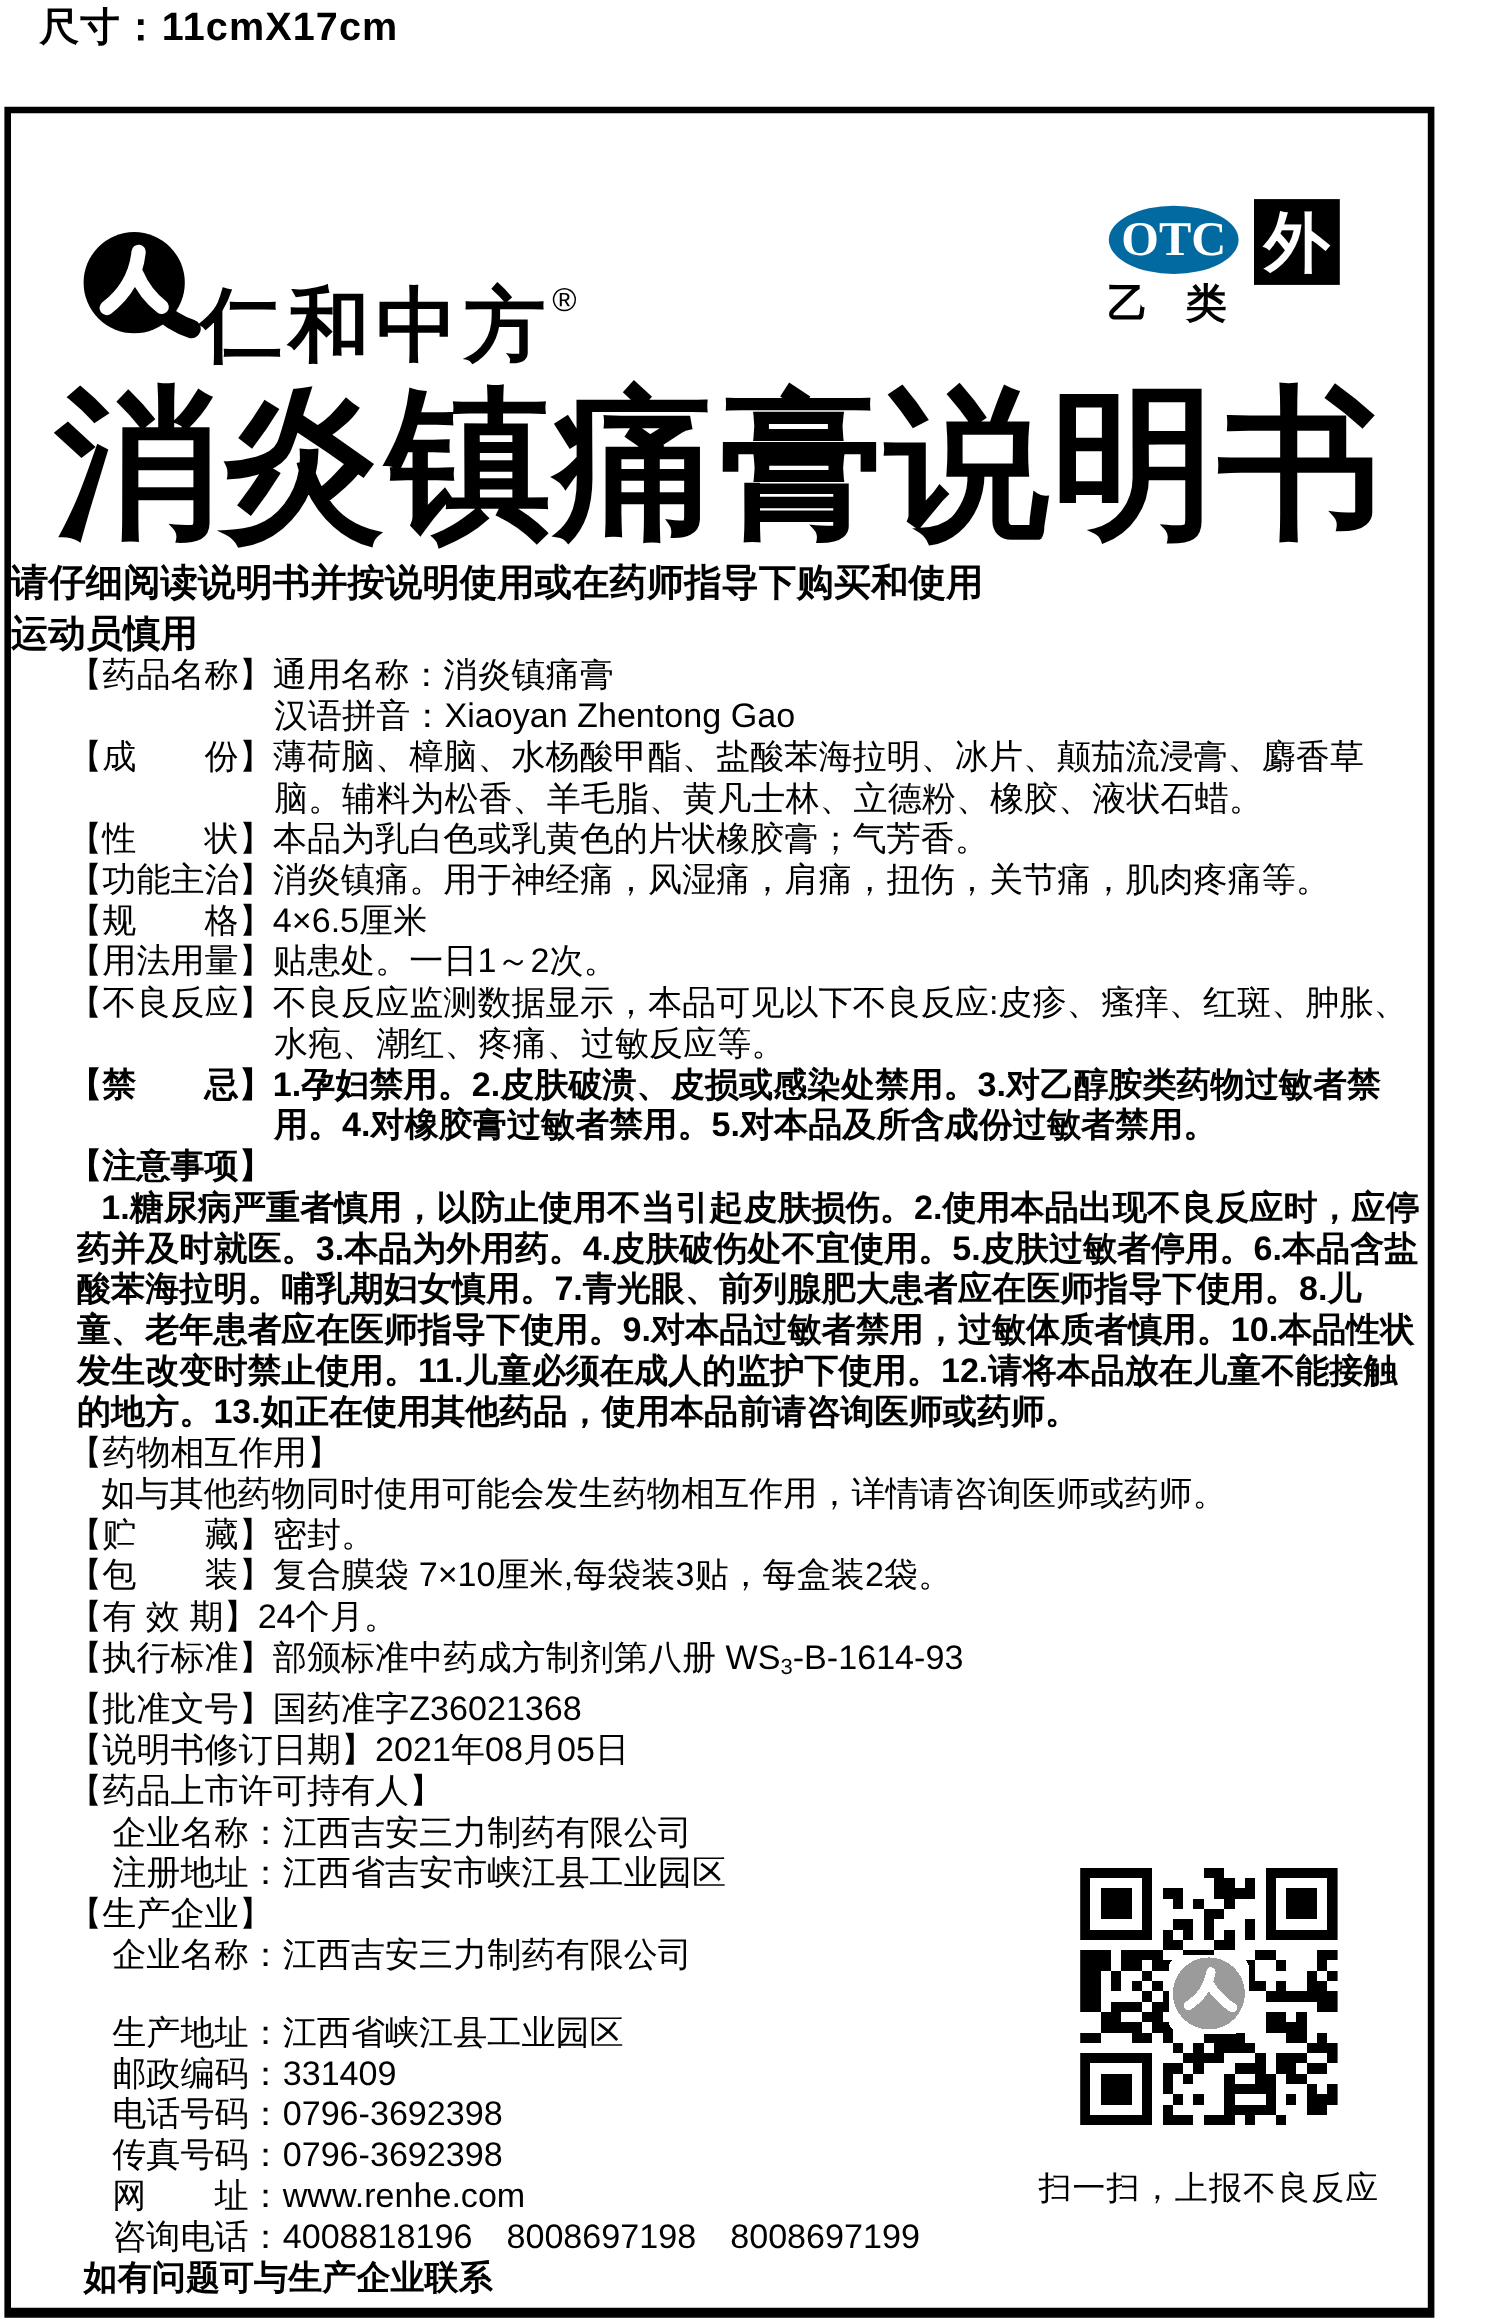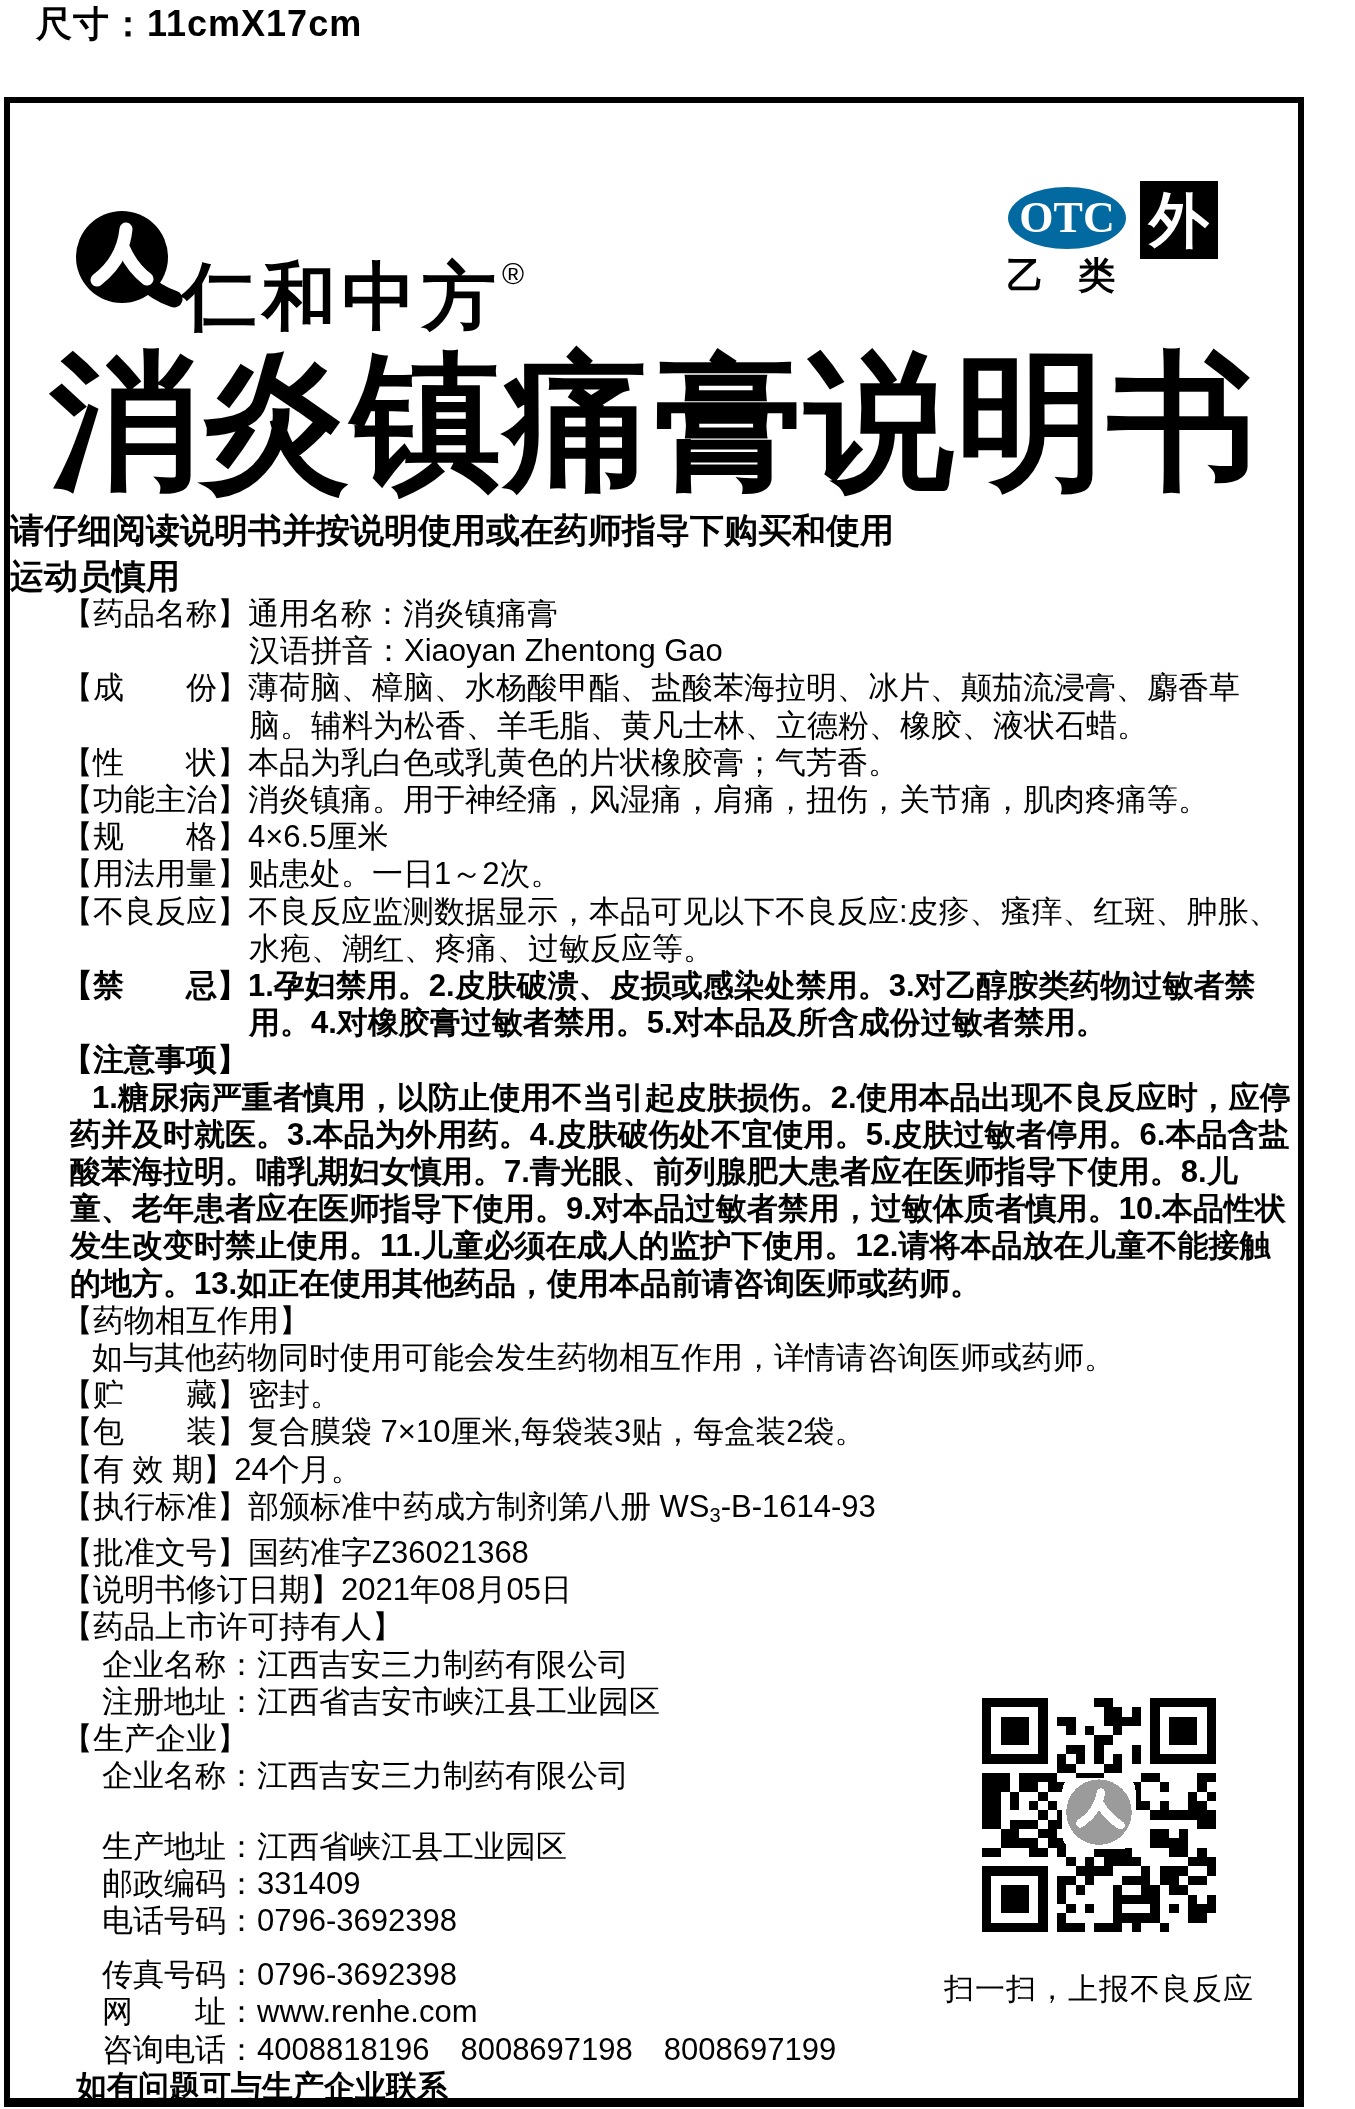--- a/index.html
+++ b/index.html
@@ -116,21 +116,21 @@
       <div class="row pair"><span class="lbl">【批准文号】</span>国药准字Z36021368</div>
       <div class="row pair"><span class="lbl">【说明书修订日期】</span>2021年08月05日</div>
       <div class="row heading">【药品上市许可持有人】</div>
       <div class="row para" style="padding-left: 40px;">企业名称：江西吉安三力制药有限公司</div>
       <div class="row para" style="padding-left: 40px;">注册地址：江西省吉安市峡江县工业园区</div>
       <div class="row heading">【生产企业】</div>
       <div class="row para" style="padding-left: 40px;">企业名称：江西吉安三力制药有限公司</div>
       <div class="row para" style="padding-left: 40px; margin-top: 33px;">生产地址：江西省峡江县工业园区</div>
       <div class="row para" style="padding-left: 40px;">邮政编码：331409</div>
       <div class="row para" style="padding-left: 40px;">电话号码：0796-3692398</div>
-      <div class="row para" style="padding-left: 40px; margin-top: 17px;">传真号码：0796-3692398</div>
+      <div class="row para" style="padding-left: 40px;">传真号码：0796-3692398</div>
       <div class="row para" style="padding-left: 40px;">网　　址：www.renhe.com</div>
       <div class="row para" style="padding-left: 40px;">咨询电话：4008818196　8008697198　8008697199</div>
       <div class="row para b" style="padding-left: 14px;">如有问题可与生产企业联系</div>
     </div>
 
 </div>
 
 <div class="qr-wrap">
   <svg id="qr-svg" width="234" height="234" viewBox="0 0 25 25" shape-rendering="crispEdges">
       <rect x="0" y="0" width="25" height="25" fill="#fff"></rect>

